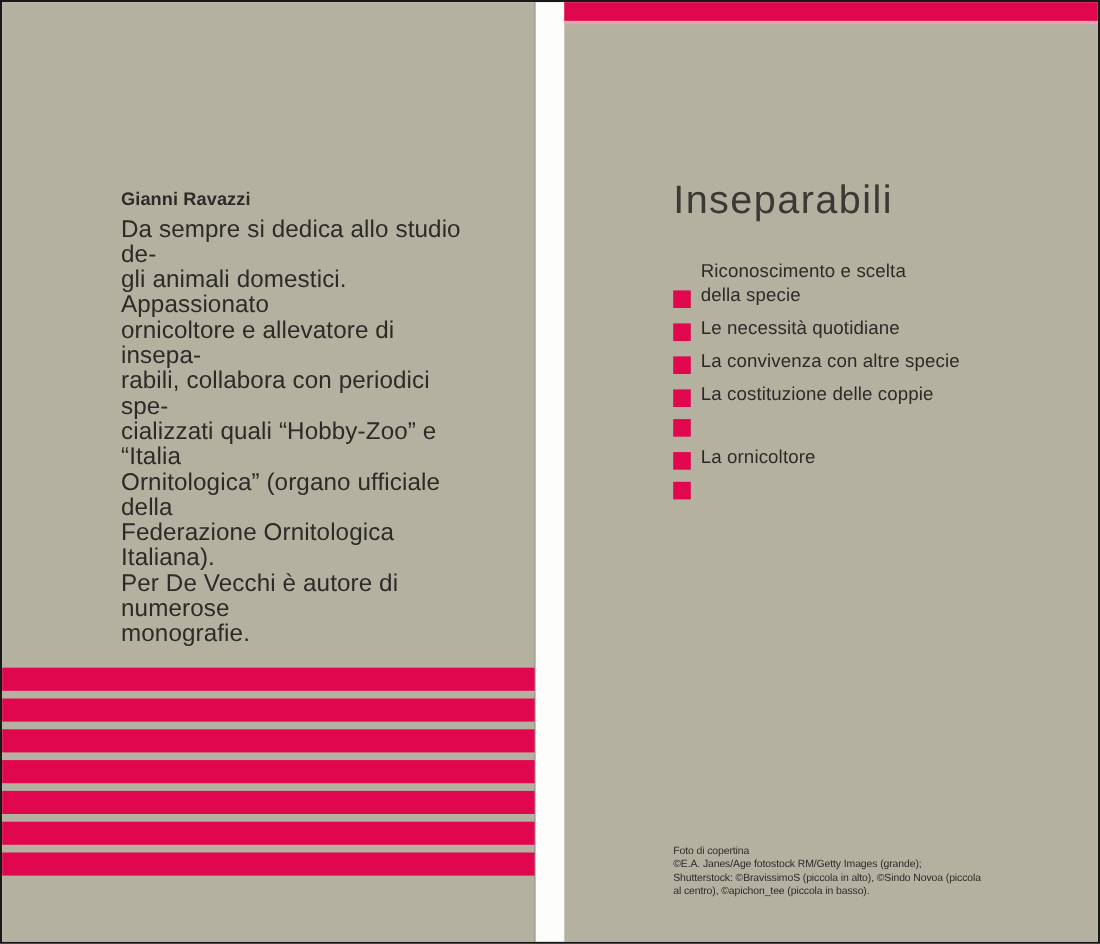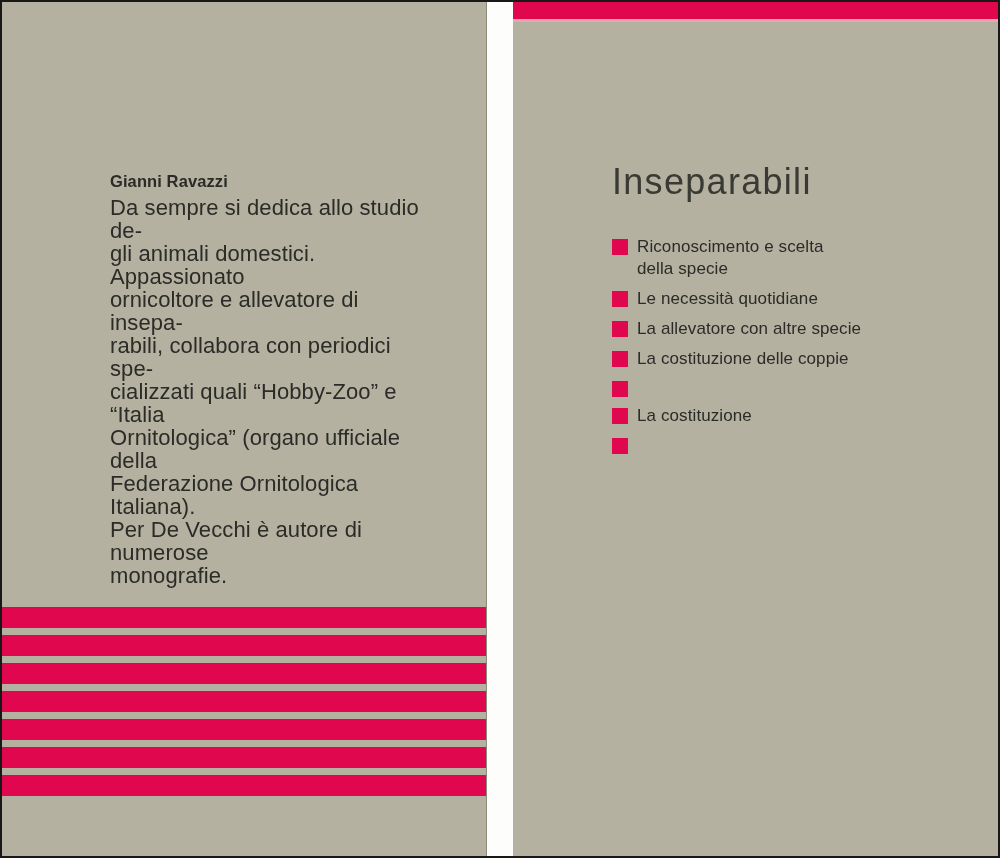--- a/index.html
+++ b/index.html
@@ -61,21 +61,21 @@
   .flap-title{
     position:absolute;left:99px;top:165px;
     font-size:36px;font-weight:400;line-height:30px;
     letter-spacing:1.3px;color:#3a3a34;
   }
   .toc{
     position:absolute;left:99px;top:234px;width:360px;
     list-style:none;margin:0;padding:0;
   }
   .toc li{
-    display:flex;align-items:flex-start;
+    display:flex;align-items:flex-end;
     margin:0 0 8px 0;
   }
   .toc .bullet{
     width:16px;height:16px;flex:0 0 16px;
     margin:3px 9px 0 0;
   }
   .toc .toc-label{
     font-size:17px;line-height:22px;color:#2b2b27;
     letter-spacing:0.1px;
     white-space:pre-line;
@@ -129,33 +129,37 @@
         <span class="bullet" style="background: rgb(225, 7, 79);"></span>
         <span class="toc-label">Riconoscimento e scelta
 della specie</span>
       </li>
       <li>
         <span class="bullet" style="background: rgb(225, 7, 79);"></span>
         <span class="toc-label">Le necessità quotidiane</span>
       </li>
       <li>
         <span class="bullet" style="background: rgb(225, 7, 79);"></span>
-        <span class="toc-label">La allevatore con altre specie</span>
+        <span class="toc-label">La convivenza con altre specie</span>
       </li>
       <li>
         <span class="bullet" style="background: rgb(225, 7, 79);"></span>
         <span class="toc-label">La costituzione delle coppie</span>
       </li>
       <li>
         <span class="bullet" style="background: rgb(225, 7, 79);"></span>
       </li>
       <li>
         <span class="bullet" style="background: rgb(225, 7, 79);"></span>
-        <span class="toc-label">La costituzione</span>
+        <span class="toc-label">La ornicoltore</span>
       </li>
       <li>
         <span class="bullet" style="background: rgb(225, 7, 79);"></span>
       </li>
     </ul>
 
+    <div class="credits">Foto di copertina
+©E.A. Janes/Age fotostock RM/Getty Images (grande);
+Shutterstock: ©BravissimoS (piccola in alto), ©Sindo Novoa (piccola
+al centro), ©apichon_tee (piccola in basso).</div>
   </div>
 
 </div>
 
 </body></html>

